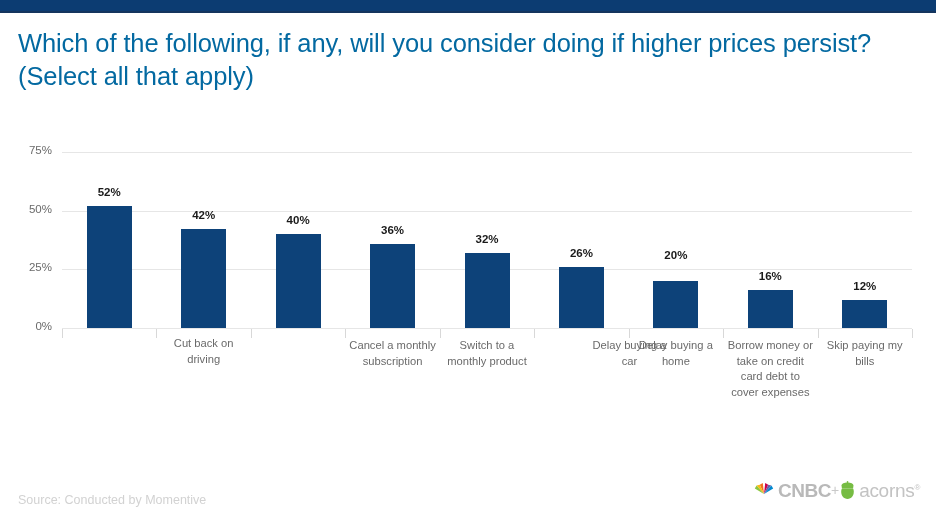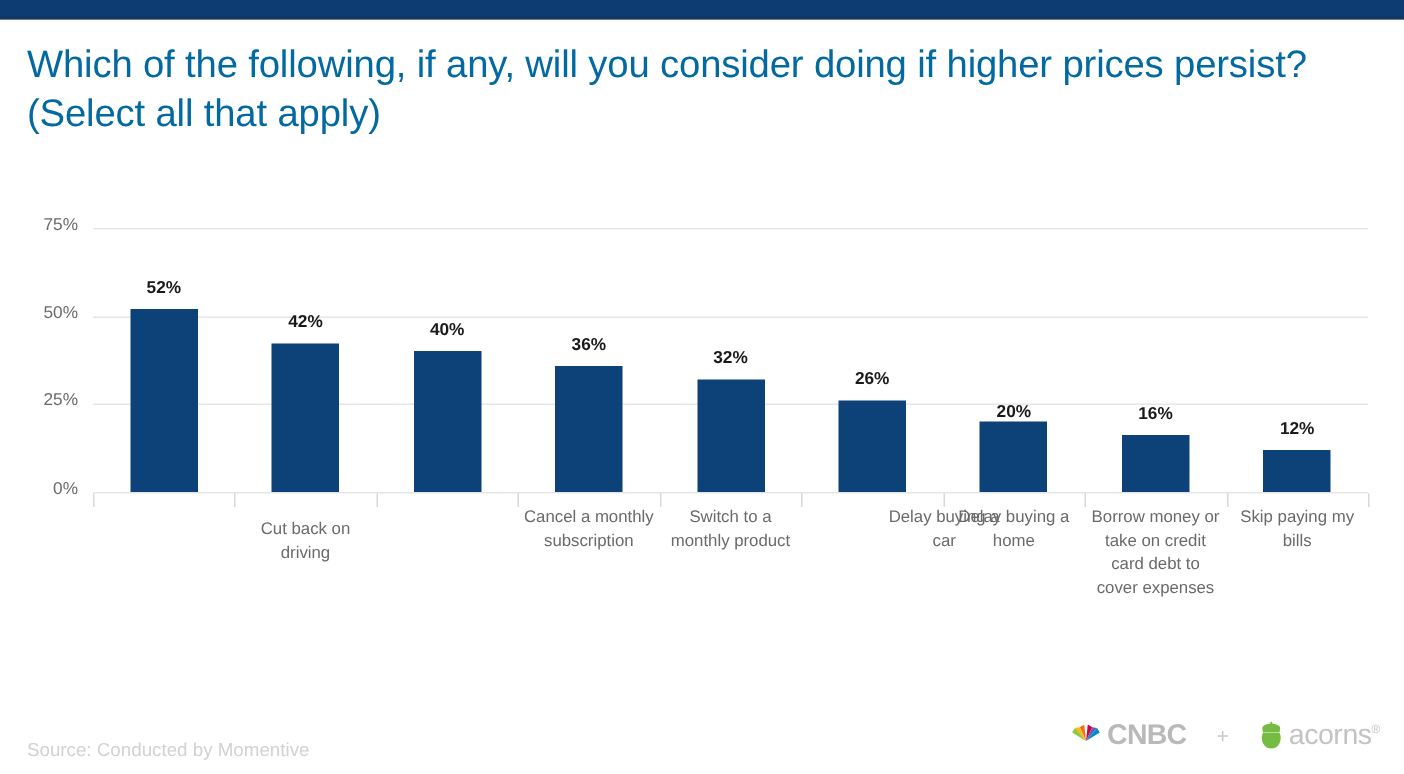--- a/index.html
+++ b/index.html
@@ -99,21 +99,21 @@
     font-size: 12.5px;
     color: #d2d2d2;
     white-space: nowrap;
   }
   #logos {
     position: absolute;
     right: 16px; top: 479px;
     height: 22px;
     display: flex;
     align-items: center;
-    gap: 20px;
+    gap: 0;
   }
   .logo-group { display: flex; align-items: center; gap: 3px; }
   #cnbc-text {
     font-size: 19px;
     font-weight: bold;
     color: #b9b9b9;
     letter-spacing: -0.5px;
     line-height: 1;
   }
   #plus {
@@ -150,39 +150,39 @@
       <div class="ytick" style="left: 0px; width: 52px; top: 202.667px;">50%</div>
       <div class="gridline" style="top: 269.333px;"></div>
       <div class="ytick" style="left: 0px; width: 52px; top: 261.333px;">25%</div>
       <div class="gridline" style="top: 328px;"></div>
       <div class="ytick" style="left: 0px; width: 52px; top: 320px;">0%</div>
       <div class="bar" style="left: 86.7222px; top: 205.973px; width: 45px; height: 122.027px; background: rgb(13, 66, 121);"></div>
       <div class="bar-value" style="left: 69.2222px; top: 185.973px; width: 80px;">52%</div>
       <div class="cat-sep" style="left: 62px;"></div>
       <div class="bar" style="left: 181.167px; top: 229.44px; width: 45px; height: 98.56px; background: rgb(13, 66, 121);"></div>
       <div class="bar-value" style="left: 163.667px; top: 209.44px; width: 80px;">42%</div>
-      <div class="cat-label" style="left: 160.444px; top: 346px; width: 86.4444px;">Cut back on driving</div>
+      <div class="cat-label" style="left: 160.444px; top: 336px; width: 86.4444px;">Cut back on driving</div>
       <div class="cat-sep" style="left: 156.444px;"></div>
       <div class="bar" style="left: 275.611px; top: 234.133px; width: 45px; height: 93.8667px; background: rgb(13, 66, 121);"></div>
       <div class="bar-value" style="left: 258.111px; top: 214.133px; width: 80px;">40%</div>
       <div class="cat-sep" style="left: 250.889px;"></div>
       <div class="bar" style="left: 370.056px; top: 243.52px; width: 45px; height: 84.48px; background: rgb(13, 66, 121);"></div>
       <div class="bar-value" style="left: 352.556px; top: 223.52px; width: 80px;">36%</div>
       <div class="cat-label" style="left: 349.333px; top: 338px; width: 86.4444px;">Cancel a monthly subscription</div>
       <div class="cat-sep" style="left: 345.333px;"></div>
       <div class="bar" style="left: 464.5px; top: 252.907px; width: 45px; height: 75.0933px; background: rgb(13, 66, 121);"></div>
       <div class="bar-value" style="left: 447px; top: 232.907px; width: 80px;">32%</div>
       <div class="cat-label" style="left: 443.778px; top: 338px; width: 86.4444px;">Switch to a monthly product</div>
       <div class="cat-sep" style="left: 439.778px;"></div>
       <div class="bar" style="left: 558.944px; top: 266.987px; width: 45px; height: 61.0133px; background: rgb(13, 66, 121);"></div>
       <div class="bar-value" style="left: 541.444px; top: 246.987px; width: 80px;">26%</div>
       <div class="cat-label" style="left: 538.222px; top: 338px; width: 86.4444px; margin-left: 48px;">Delay buying a car</div>
       <div class="cat-sep" style="left: 534.222px;"></div>
       <div class="bar" style="left: 653.389px; top: 281.067px; width: 45px; height: 46.9333px; background: rgb(13, 66, 121);"></div>
-      <div class="bar-value" style="left: 635.889px; top: 269px; width: 80px;">20%</div>
+      <div class="bar-value" style="left: 635.889px; top: 249px; width: 80px;">20%</div>
       <div class="cat-label" style="left: 632.667px; top: 338px; width: 86.4444px;">Delay buying a home</div>
       <div class="cat-sep" style="left: 628.667px;"></div>
       <div class="bar" style="left: 747.833px; top: 290.453px; width: 45px; height: 37.5467px; background: rgb(13, 66, 121);"></div>
       <div class="bar-value" style="left: 730.333px; top: 270.453px; width: 80px;">16%</div>
       <div class="cat-label" style="left: 727.111px; top: 338px; width: 86.4444px;">Borrow money or take on credit card debt to cover expenses</div>
       <div class="cat-sep" style="left: 723.111px;"></div>
       <div class="bar" style="left: 842.278px; top: 299.84px; width: 45px; height: 28.16px; background: rgb(13, 66, 121);"></div>
       <div class="bar-value" style="left: 824.778px; top: 279.84px; width: 80px;">12%</div>
       <div class="cat-label" style="left: 821.556px; top: 338px; width: 86.4444px;">Skip paying my bills</div>
       <div class="cat-sep" style="left: 817.556px;"></div>

